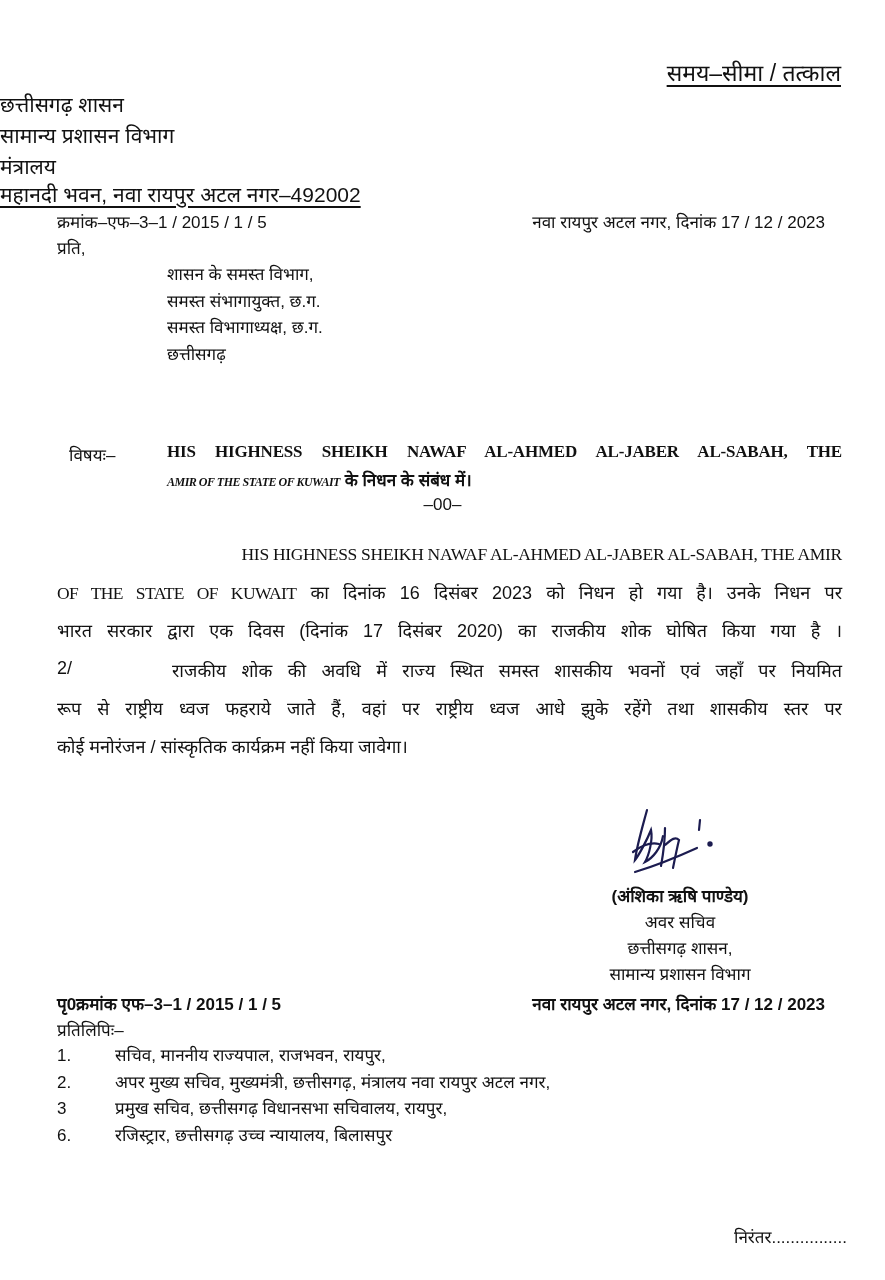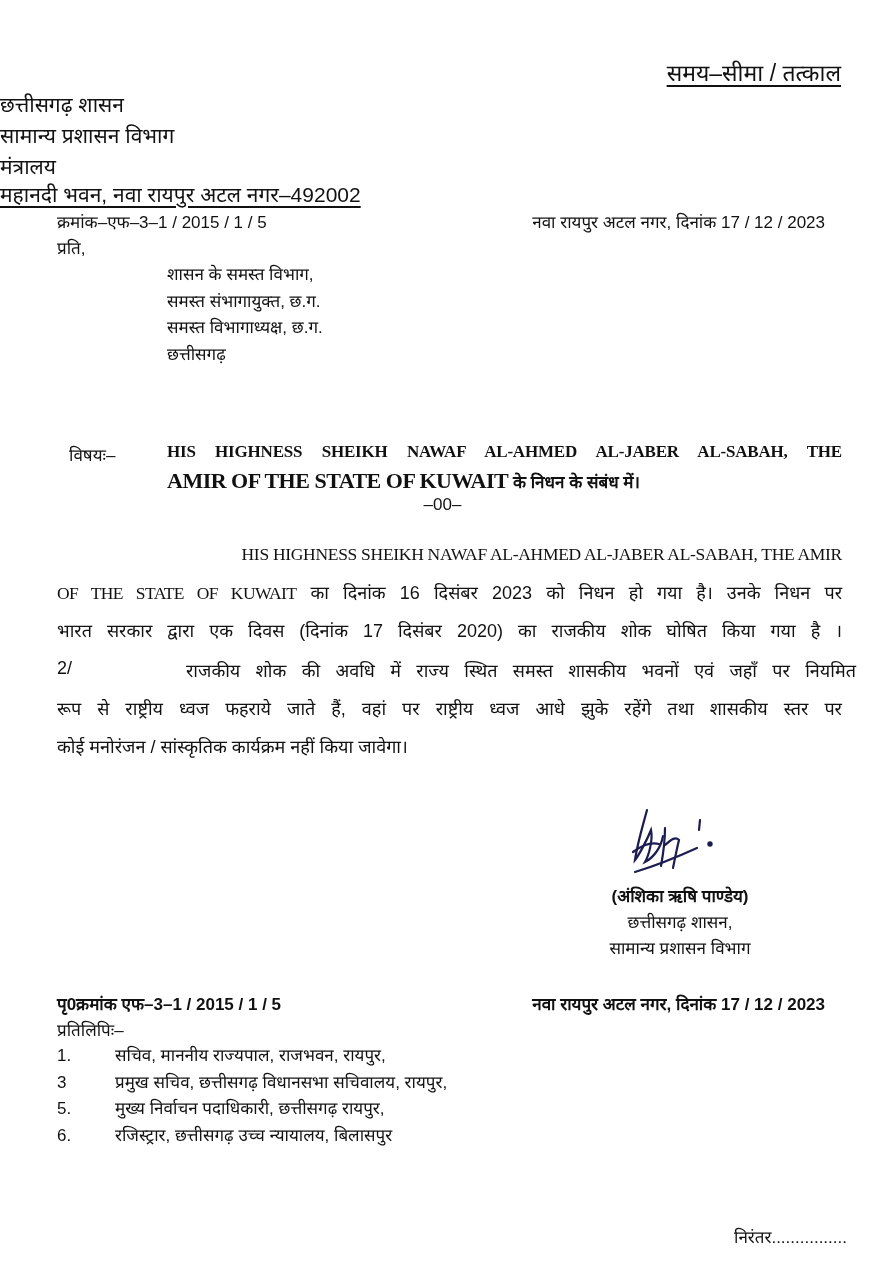--- a/index.html
+++ b/index.html
@@ -37,56 +37,57 @@
 <div class="abs f17" style="left:167px; top:262px; line-height:26.5px;">
   <div>शासन के समस्त विभाग,</div>
   <div>समस्त संभागायुक्त, छ.ग.</div>
   <div>समस्त विभागाध्यक्ष, छ.ग.</div>
   <div>छत्तीसगढ़</div>
 </div>
 
 <div class="abs f17" style="left:57px; top:443px;margin-left:12px;">विषयः–</div>
 <div class="abs serif b just" style="left:167px; top:442px; width:675px; font-size:17px; letter-spacing:-0.2px;">HIS HIGHNESS SHEIKH NAWAF AL-AHMED AL-JABER AL-SABAH, THE</div>
 <div class="abs" style="left:167px; top:468px;">
-  <span class="serif b" style="font-size:22px; letter-spacing:-0.5px;">AMIR OF THE STATE OF KUWAIT</span><span class="b f17"> के निधन के संबंध में।</span>
+  <span class="serif b" style="font-size:12px; letter-spacing:-0.5px;font-style:italic;">AMIR OF THE STATE OF KUWAIT</span><span class="b f17"> के निधन के संबंध में।</span>
 </div>
 <div class="abs f17" style="left:0; width:885px; text-align:center; top:495px;">–00–</div>
 
 <div class="abs serif" style="left:172px; top:544px; width:670px; font-size:17.5px; text-align:right; letter-spacing:-0.3px;">HIS HIGHNESS SHEIKH NAWAF AL-AHMED AL-JABER AL-SABAH, THE AMIR</div>
 <div class="abs just" style="left:57px; top:580px; width:785px;">
   <span class="serif" style="font-size:17.5px; letter-spacing:-0.6px;">OF THE STATE OF KUWAIT</span><span class="body-line"> का दिनांक 16 दिसंबर 2023 को निधन हो गया है। उनके निधन पर</span>
 </div>
 <div class="abs body-line just" style="left:57px; top:618px; width:785px; word-spacing:1px;">भारत सरकार द्वारा एक दिवस (दिनांक 17 दिसंबर 2020) का राजकीय शोक घोषित किया गया है ।</div>
 
 <div class="abs body-line" style="left:57px; top:658px;">2/</div>
-<div class="abs body-line just" style="left:186px; top:658px; width:670px;">राजकीय शोक की अवधि में राज्य स्थित समस्त शासकीय भवनों एवं जहॉं पर नियमित</div>
+<div class="abs body-line just" style="left:172px; top:658px; width:670px;font-family:Liberation Serif, serif;">राजकीय शोक की अवधि में राज्य स्थित समस्त शासकीय भवनों एवं जहॉं पर नियमित</div>
 <div class="abs body-line just" style="left:57px; top:696px; width:785px;">रूप से राष्ट्रीय ध्वज फहराये जाते हैं, वहां पर राष्ट्रीय ध्वज आधे झुके रहेंगे तथा शासकीय स्तर पर</div>
 <div class="abs body-line" style="left:57px; top:734px;">कोई मनोरंजन / सांस्कृतिक कार्यक्रम नहीं किया जावेगा।</div>
 
 <svg class="sig" style="left:625px; top:800px;" width="110" height="80" viewBox="0 0 110 80">
   <g fill="none" stroke="#1c1c50" stroke-width="2.2" stroke-linecap="round">
     <path d="M22 10 C18 25, 12 45, 10 60 C14 55, 22 40, 26 30 C28 40, 24 55, 20 62 C28 58, 36 48, 38 36"></path>
     <path d="M8 52 C16 46, 26 42, 34 44"></path>
     <path d="M40 28 C40 40, 38 55, 36 66 M40 45 C46 40, 50 36, 54 40 C52 48, 50 58, 48 68"></path>
     <path d="M10 72 C30 66, 50 58, 72 48"></path>
     <path d="M75 20 L74 30"></path>
     <circle cx="85" cy="44" r="1.6" fill="#1c1c50"></circle>
   </g>
 </svg>
 
 <div class="abs" style="left:560px; top:884px; width:240px; text-align:center; font-size:17px; line-height:26px;">
   <div class="b">(अंशिका ऋषि पाण्डेय)</div>
+  <div>अवर सचिव</div>
   <div>छत्तीसगढ़ शासन,</div>
   <div>सामान्य प्रशासन विभाग</div>
 </div>
 
 <div class="abs f17 b" style="left:57px; top:992px;">पृ0क्रमांक एफ–3–1 / 2015 / 1 / 5</div>
 <div class="abs f17 b" style="right:60px; top:992px;">नवा रायपुर अटल नगर, दिनांक 17 / 12 / 2023</div>
 <div class="abs f17" style="left:57px; top:1018px;">प्रतिलिपिः–</div>
 
 <div class="abs f17" style="left:57px; top:1043px; line-height:26.5px;">
   <div><span style="display:inline-block; width:58px;">1.</span><span>सचिव, माननीय राज्यपाल, राजभवन, रायपुर,</span></div>
+  <div><span style="display:inline-block; width:58px;">2.</span><span>अपर मुख्य सचिव, मुख्यमंत्री, छत्तीसगढ़, मंत्रालय नवा रायपुर अटल नगर,</span></div>
   <div><span style="display:inline-block; width:58px;">3</span><span>प्रमुख सचिव, छत्तीसगढ़ विधानसभा सचिवालय, रायपुर,</span></div>
-  <div><span style="display:inline-block; width:58px;">5.</span><span>मुख्य निर्वाचन पदाधिकारी, छत्तीसगढ़ रायपुर,</span></div>
   <div><span style="display:inline-block; width:58px;">6.</span><span>रजिस्ट्रार, छत्तीसगढ़ उच्च न्यायालय, बिलासपुर</span></div>
 </div>
 
 <div class="abs f17" style="right:38px; top:1225px;">निरंतर................</div>
 
 </body></html>

